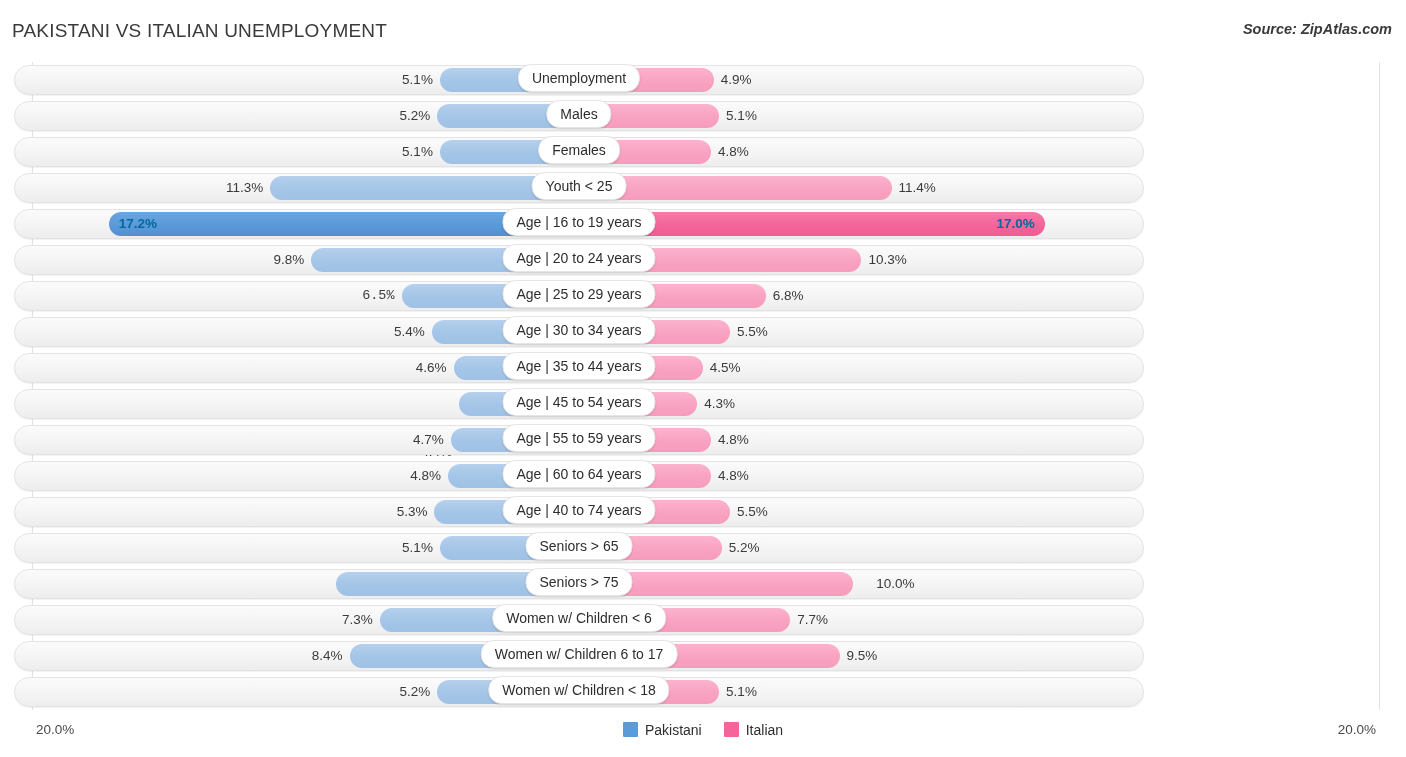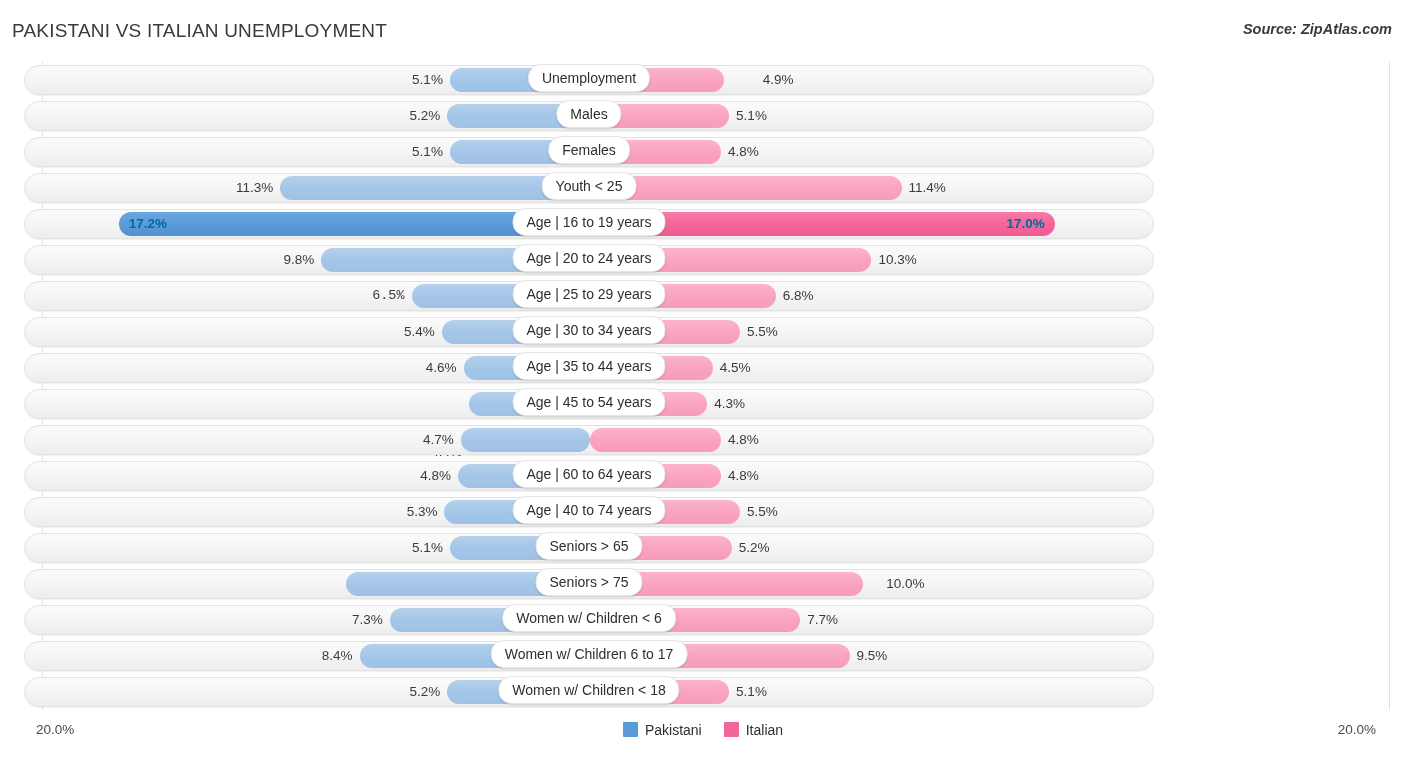--- a/index.html
+++ b/index.html
@@ -38,21 +38,21 @@
     font-size: 14.5px;
     font-style: italic;
     font-weight: bold;
     color: #3a3a3a;
     white-space: nowrap;
   }
 
   
   .plot {
     position: absolute;
-    left: 12px;
+    left: 2px;
     top: 62px;
     width: 1154px;
     height: 654px;
   }
   .gridline {
     position: absolute;
     top: 0;
     bottom: 6px;
     width: 1px;
     background: #e2e2e2;
@@ -217,21 +217,21 @@
     <div class="rows" id="rows">
         <div class="row">
           <div class="track"></div>
           <div class="bars">
             <div class="half left">
               <div class="bar blue" style="width: 25.5%;"></div>
               <div class="val" style="right: 25.5%;">5.1%</div>
             </div>
             <div class="half right">
               <div class="bar pink" style="width: 24.5%;"></div>
-              <div class="val" style="left: 24.5%; margin-left: 32px;">4.9%</div>
+              <div class="val" style="left: 24.5%;">4.9%</div>
             </div>
           </div>
           <div class="center-label">Unemployment</div>
         </div>
         <div class="row">
           <div class="track"></div>
           <div class="bars">
             <div class="half left">
               <div class="bar blue" style="width: 26%;"></div>
               <div class="val" style="right: 26%;">5.2%</div>
@@ -360,20 +360,21 @@
           <div class="bars">
             <div class="half left">
               <div class="bar blue" style="width: 23.5%;"></div>
               <div class="val" style="right: 23.5%;">4.7%</div>
             </div>
             <div class="half right">
               <div class="bar pink" style="width: 24%;"></div>
               <div class="val" style="left: 24%;">4.8%</div>
             </div>
           </div>
+          <div class="center-label">Age | 55 to 59 years</div>
         </div>
         <div class="row">
           <div class="track"></div>
           <div class="bars">
             <div class="half left">
               <div class="bar blue" style="width: 24%;"></div>
               <div class="val" style="right: 24%;">4.8%</div>
             </div>
             <div class="half right">
               <div class="bar pink" style="width: 24%;"></div>

